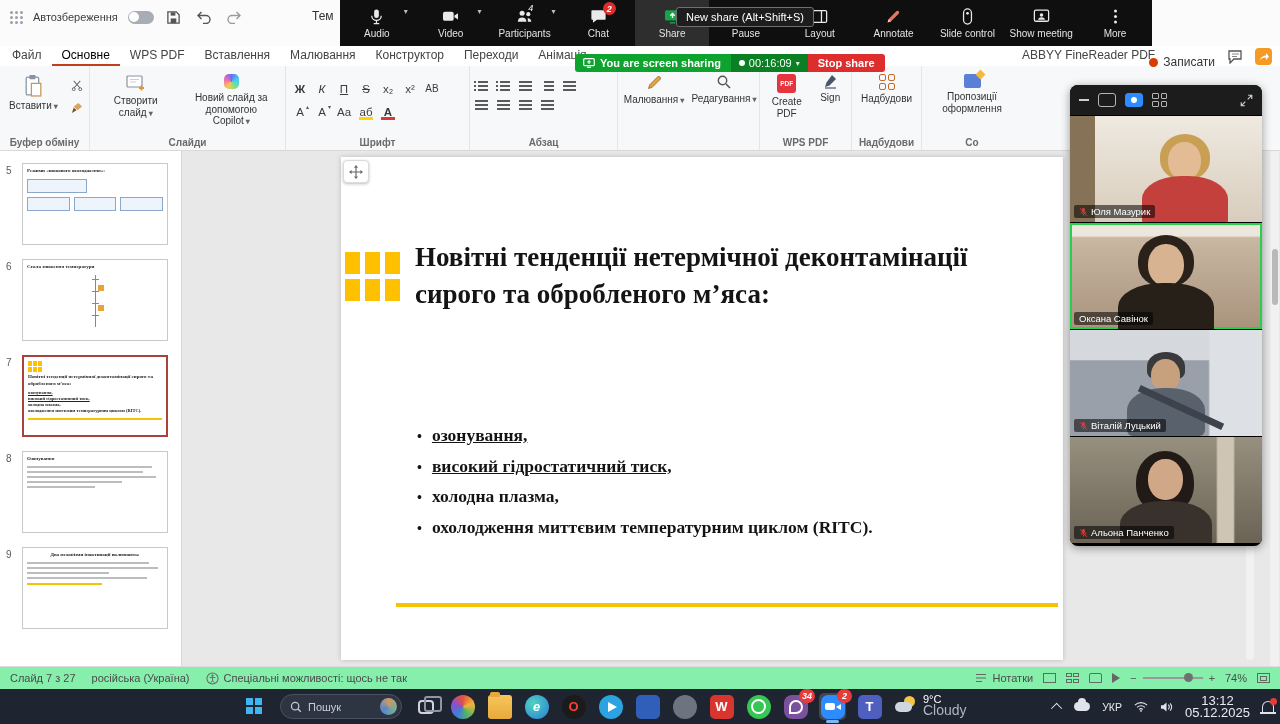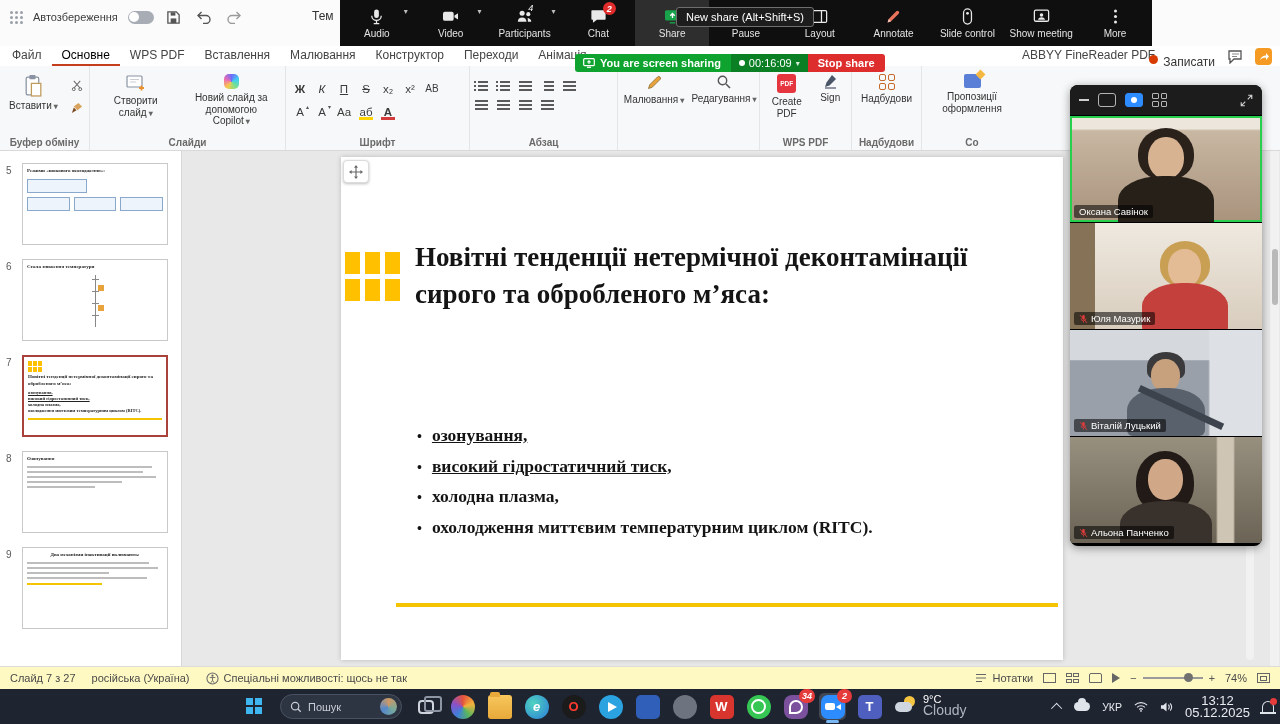--- a/index.html
+++ b/index.html
@@ -19,21 +19,21 @@
   .tb-ic{width:20px;height:18px;display:flex;align-items:center;justify-content:center;}
   .doc-title{position:absolute;left:312px;top:9px;font-size:12px;color:#333;width:28px;overflow:hidden;white-space:nowrap;}
 
   
   .tabrow{position:absolute;left:0;top:46px;width:1280px;height:20px;background:#fff;z-index:2;}
   .tabs{display:flex;height:20px;padding-left:2px;}
   .tab{font-size:12px;color:#444;padding:0 10px;line-height:18px;white-space:nowrap;cursor:default;}
   .tab.active{color:#000;border-bottom:2.5px solid #c43e1c;}
   .tab.abbyy{position:absolute;left:1012px;top:0;}
   .tr-right{position:absolute;right:8px;top:1px;display:flex;align-items:center;gap:12px;height:18px;}
-  .recbtn{display:flex;gap:5px;font-size:12px;color:#333;margin-top:12px;}
+  .recbtn{display:flex;align-items:center;gap:5px;font-size:12px;color:#333;margin-top:12px;}
   .recdot{width:9px;height:9px;border-radius:50%;background:#d83b01;}
   .share-orange{width:17px;height:17px;border-radius:4px;background:#f59a23;display:flex;align-items:center;justify-content:center;}
 
   
   .ribbon{position:absolute;left:0;top:66px;width:1280px;height:85px;background:#f7f8f9;border-bottom:1px solid #d9d9d9;display:flex;z-index:1;}
   .rgroup{position:relative;height:100%;border-right:1px solid #e3e5e7;padding:5px 4px 16px;flex:none;}
   .rlabel{position:absolute;bottom:2px;left:0;right:0;text-align:center;font-size:10px;color:#6a6a6a;white-space:nowrap;overflow:hidden;font-weight:bold;}
   .gwrap{display:flex;gap:4px;height:100%;}
   .bigbtn{display:flex;flex-direction:column;align-items:center;gap:3px;padding:3px 5px;border-radius:3px;}
   .blb{font-size:10px;color:#333;text-align:center;line-height:11.5px;white-space:normal;}
@@ -88,21 +88,21 @@
   .s-b::before{content:"•";margin-right:10px;font-size:14px;}
   .s-b.u .bt{text-decoration:underline;}
   .s-line{position:absolute;left:55px;top:446px;width:662px;height:4px;background:#f5c400;}
   .float-tool{position:absolute;left:161px;top:9px;width:26px;height:23px;background:#fff;border:1px solid #dcdcdc;border-radius:4px;box-shadow:0 1px 3px rgba(0,0,0,.25);display:flex;align-items:center;justify-content:center;}
   .slide-scroll{position:absolute;right:18px;top:4px;width:8px;height:505px;background:#f1f1f1;border-radius:4px;}
   .slide-scroll i{position:absolute;left:1px;width:6px;border-radius:3px;background:#c4c4c4;top:6px;height:88px;}
   .win-scroll{position:absolute;left:1270px;top:151px;width:9px;height:515px;background:#f1f1f1;}
   .win-scroll i{position:absolute;left:1.5px;width:6px;border-radius:3px;background:#b9b9b9;top:98px;height:56px;}
 
   
-  .statusbar{position:absolute;left:0;top:666px;width:1280px;height:23px;background:#fef9c3;border-top:1px solid #dcdcdc;display:flex;align-items:center;font-size:11px;color:#4a4a4a;padding:0 10px;gap:16px;z-index:2;}
+  .statusbar{position:absolute;left:0;top:666px;width:1280px;height:23px;background:#86efac;border-top:1px solid #dcdcdc;display:flex;align-items:center;font-size:11px;color:#4a4a4a;padding:0 10px;gap:16px;z-index:2;}
   .sb-item{display:flex;align-items:center;gap:5px;white-space:nowrap;}
   .sb-right{margin-left:auto;display:flex;align-items:center;gap:10px;}
   .vicon{width:13px;height:10px;border:1.4px solid #666;}
   .vicon.grid{border:none;display:grid;grid-template-columns:1fr 1fr;gap:1.5px;}
   .vicon.grid i{border:1.2px solid #666;}
   .vicon.read{border-radius:2px 2px 0 0;}
   .vplay{width:0;height:0;border-left:8px solid #666;border-top:5px solid transparent;border-bottom:5px solid transparent;}
   .zoomctl{display:flex;align-items:center;gap:6px;}
   .zoomctl .minus::before{content:"−";color:#555;}
   .zoomctl .plus::before{content:"+";color:#555;}
@@ -714,44 +714,44 @@
           <i></i>
           <i></i>
         </span>
       <span class="zexpand">
         <svg width="13" height="13" viewBox="0 0 16 16">
             <path d="M10 1.5h4.5V6M6 14.5H1.5V10M14.5 1.5L9.5 6.5M1.5 14.5l5-5" stroke="#cfcfcf" stroke-width="1.4" fill="none"></path>
           </svg>
       </span>
     </div>
 
+    <div class="video v2">
+      <div class="person">
+          <i class="hair"></i>
+          <i class="face"></i>
+          <i class="torso"></i>
+        </div>
+      <span class="vname">
+        <svg width="9" height="10" viewBox="0 0 12 13">
+            <path d="M6 1.2a1.7 1.7 0 0 1 1.7 1.7v2.7a1.7 1.7 0 0 1-3.4 0V2.9A1.7 1.7 0 0 1 6 1.2z" fill="#e23b3b"></path>
+            <path d="M2.8 5.8a3.2 3.2 0 0 0 6.4 0M6 9v2.3" stroke="#e23b3b" fill="none"></path>
+            <path d="M1.3 1.3l9.4 10.4" stroke="#e23b3b" stroke-width="1.2"></path>
+          </svg>
+        <span>Юля Мазурик</span>
+      </span>
+    </div>
+
     <div class="video v1 speaking">
       <div class="person">
           <i class="hair"></i>
           <i class="face"></i>
           <i class="torso"></i>
         </div>
       <span class="vname">
         <span>Оксана Савінок</span>
-      </span>
-    </div>
-
-    <div class="video v2">
-      <div class="person">
-          <i class="hair"></i>
-          <i class="face"></i>
-          <i class="torso"></i>
-        </div>
-      <span class="vname">
-        <svg width="9" height="10" viewBox="0 0 12 13">
-            <path d="M6 1.2a1.7 1.7 0 0 1 1.7 1.7v2.7a1.7 1.7 0 0 1-3.4 0V2.9A1.7 1.7 0 0 1 6 1.2z" fill="#e23b3b"></path>
-            <path d="M2.8 5.8a3.2 3.2 0 0 0 6.4 0M6 9v2.3" stroke="#e23b3b" fill="none"></path>
-            <path d="M1.3 1.3l9.4 10.4" stroke="#e23b3b" stroke-width="1.2"></path>
-          </svg>
-        <span>Юля Мазурик</span>
       </span>
     </div>
 
     <div class="video v3">
       <div class="person">
           <i class="hair"></i>
           <i class="face"></i>
           <i class="torso"></i>
           <i class="belt"></i>
         </div>

